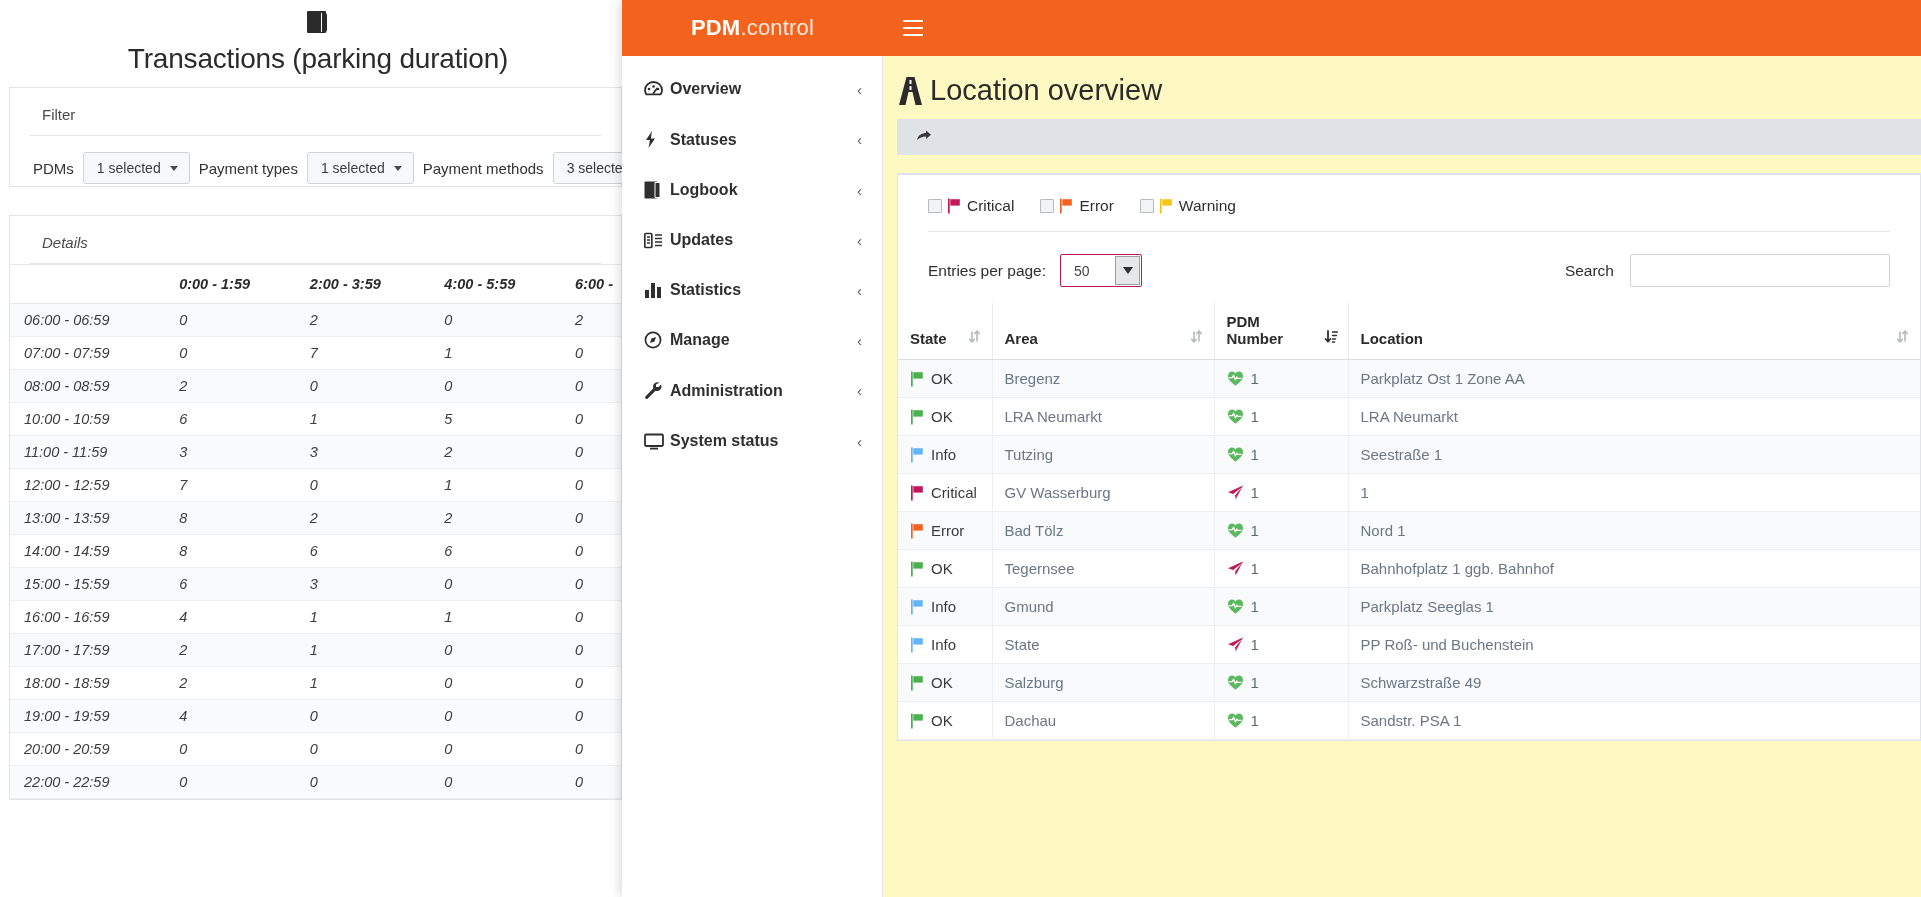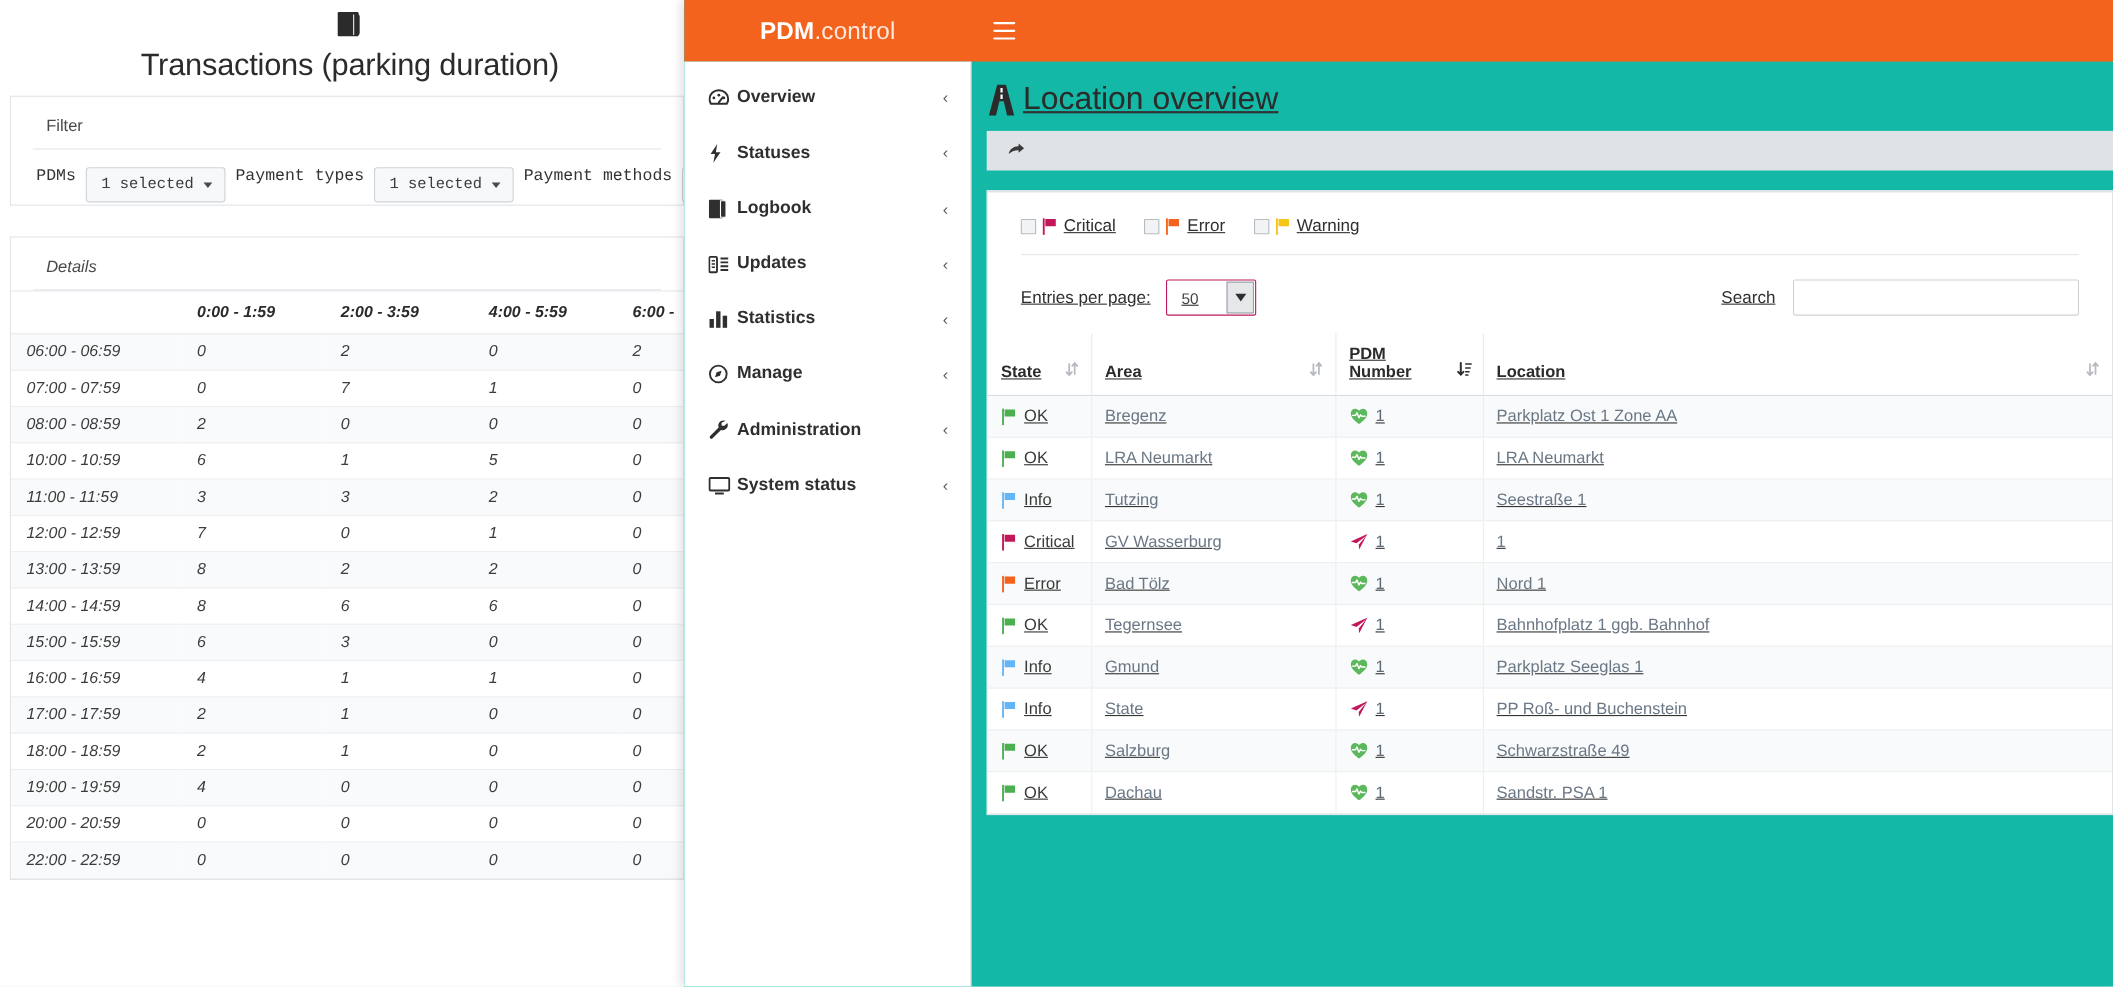--- a/index.html
+++ b/index.html
@@ -45,23 +45,23 @@
     margin: 0 0 0 9px;
   }
   .panel-head {
     padding: 18px 20px 12px 32px;
     font-size: 15px; color: #4a4a4a;
   }
   .panel-head-rule { height: 1px; background: #e2e4e8; margin: 0 20px; }
 
   .filter-panel { height: 100px; position: relative; }
   .filter-row {
-    display: flex; gap: 0;
+    display: flex; align-items: center; gap: 0;
     padding: 16px 0 0 14px;
-    white-space: nowrap; font-size: 15px; color: #3a3a3a; font-family: Liberation Mono, monospace;
+    white-space: nowrap; font-size: 15px; color: #3a3a3a;
   }
   .filter-row .lbl { padding: 0 9px 0 9px; font-size: 15px; color: #333; }
   .selbtn {
     border: 1px solid #cfd2d6; background: #f7f8f9;
     border-radius: 3px; padding: 7px 11px 7px 13px;
     font-size: 14px; color: #3b3b3b;
     display: inline-flex; align-items: center; gap: 9px;
   }
   .caret {
     width: 0; height: 0; border-left: 4px solid transparent;
@@ -85,21 +85,21 @@
   .dtable .c0 { width: 158px; }
   .dtable .c1 { width: 133px; }
   .dtable .c2 { width: 137px; }
   .dtable .c3 { width: 133px; }
 
   
   .right-app {
     position: absolute; left: 622px; top: 0;
     width: 1299px; height: 897px;
     display: flex; flex-direction: column;
-    background: #14b8a6;
+    background: #fef9c3;
     box-shadow: -3px 0 9px rgba(0,0,0,0.13);
     overflow: hidden;
   }
   .topbar { display: flex; height: 56px; flex: 0 0 56px; }
   .brand {
     width: 261px; flex: 0 0 261px; background: #f4631e;
     display: flex; align-items: center; justify-content: center;
     font-size: 22px; letter-spacing: 0.2px;
   }
   .brand .b-strong { color: #ffffff; font-weight: 700; }
@@ -126,21 +126,21 @@
     cursor: pointer;
   }
   .nav-ico {
     width: 26px; flex: 0 0 26px; display: flex; align-items: center;
     color: #2f2f2f;
   }
   .nav-label { flex: 1; }
   .nav-chev { color: #5b5b5b; font-size: 15px; font-weight: 400; }
 
   
-  .content { flex: 1; min-width: 0; padding: 0 0 12px 14px; overflow: hidden; text-decoration: underline; }
+  .content { flex: 1; min-width: 0; padding: 0 0 12px 14px; overflow: hidden; }
   .page-title {
     display: flex; align-items: center; gap: 6px;
     font-size: 29px; color: #2b2b2b; padding: 18px 0 12px 0;
     white-space: nowrap;
   }
   .road-icon { width: 27px; height: 30px; flex: 0 0 27px; }
 
   .breadcrumb-bar {
     background: #dfe3e8; height: 36px; display: flex; align-items: center;
     padding-left: 18px; margin-right: 0;

